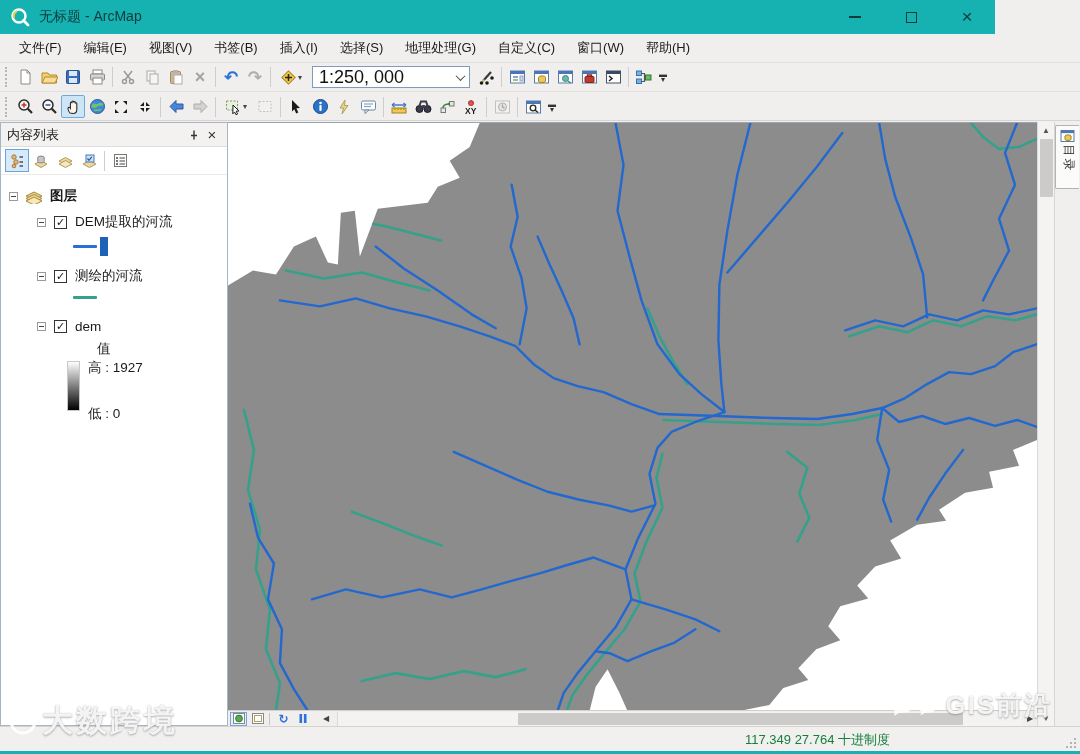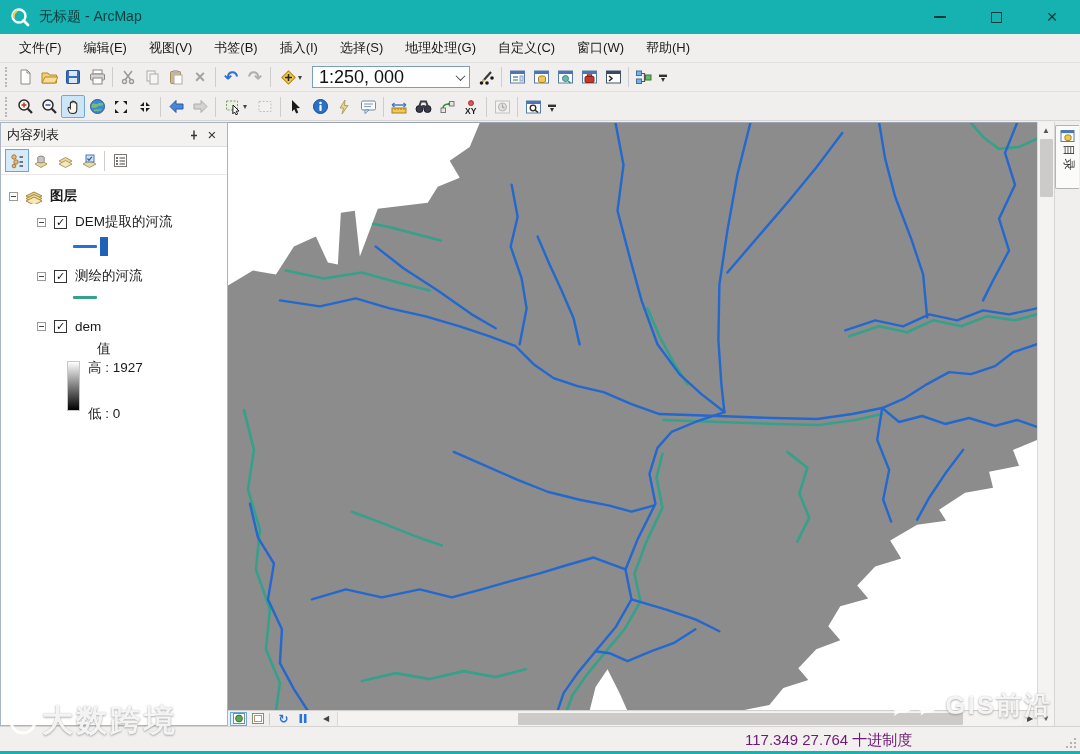--- a/index.html
+++ b/index.html
@@ -1,21 +1,21 @@
 <!DOCTYPE html>
 <html><head>
 <meta charset="utf-8">
 <style>
   * { margin:0; padding:0; box-sizing:border-box; }
   html,body { width:1080px; height:754px; overflow:hidden; }
   body { font-family:"Liberation Sans","DejaVu Sans",sans-serif; font-size:13px; color:#1a1a1a; background:#fff; }
   .window { position:relative; width:1080px; height:754px; background:#f0efed; border-bottom:3px solid #15b2b2; }
 
   
-  .titlebar { position:absolute; left:0; top:0; width:1080px; height:34px; background:#16b1b1; display:flex; align-items:center; }
+  .titlebar { position:absolute; left:0; top:0; width:995px; height:34px; background:#16b1b1; display:flex; align-items:center; }
   .app-icon { width:22px; height:22px; margin-left:9px; }
   .title-text { margin-left:8px; font-size:14px; color:#0e3c3c; }
   .win-controls { position:absolute; right:0; top:0; height:34px; display:flex; }
   .win-btn { width:56px; height:34px; display:flex; align-items:center; justify-content:center; color:#123c3c; font-size:15px; }
   .max-box { width:11px; height:11px; border:1.5px solid #123c3c; }
   .min-bar { width:12px; height:0; border-top:2px solid #123c3c; }
 
   
   .menubar { position:absolute; left:0; top:34px; width:1080px; height:29px; background:#f0efed; display:flex; align-items:center; padding-left:8px; border-bottom:1px solid #e2e0de; }
   .mi { padding:4px 11px; cursor:default; }
@@ -77,21 +77,21 @@
   .vthumb { width:13px; height:58px; background:#cdcbc9; border-radius:1px; margin-top:1px; }
   .vspace { flex:1; }
 
   
   .sidetabs { width:26px; height:604px; background:#f0efed; border-left:1px solid #d7d5d3; }
   .cat-tab { margin-top:3px; width:24px; height:64px; background:#fbfbfa; border:1px solid #b5b3b1; border-right:none; border-radius:2px 0 0 2px; display:flex; flex-direction:column; align-items:center; padding-top:3px; }
   .cat-label { margin-top:6px; font-size:12px; color:#222; transform:rotate(90deg); white-space:nowrap; letter-spacing:2px; }
 
   
   .statusbar { position:absolute; left:0; top:726px; width:1080px; height:25px; background:#f1f0ef; border-top:1px solid #d5d3d1; }
-  .coords { position:absolute; left:745px; top:4px; font-size:15px; color:#701a75; }
+  .coords { position:absolute; left:745px; top:4px; font-size:13px; color:#15803d; }
   .sizegrip { position:absolute; right:3px; bottom:2px; width:12px; height:12px;
     background:radial-gradient(circle at 2px 10px,#b5b3b1 1px,transparent 1.5px),
                radial-gradient(circle at 6px 10px,#b5b3b1 1px,transparent 1.5px),
                radial-gradient(circle at 10px 10px,#b5b3b1 1px,transparent 1.5px),
                radial-gradient(circle at 6px 6px,#b5b3b1 1px,transparent 1.5px),
                radial-gradient(circle at 10px 6px,#b5b3b1 1px,transparent 1.5px),
                radial-gradient(circle at 10px 2px,#b5b3b1 1px,transparent 1.5px); }
 
   
   .wm { position:absolute; color:rgba(255,255,255,0.88); text-shadow:0 1px 2px rgba(120,120,120,0.55), 0 0 1px rgba(150,150,150,0.6); font-weight:bold; pointer-events:none; }

